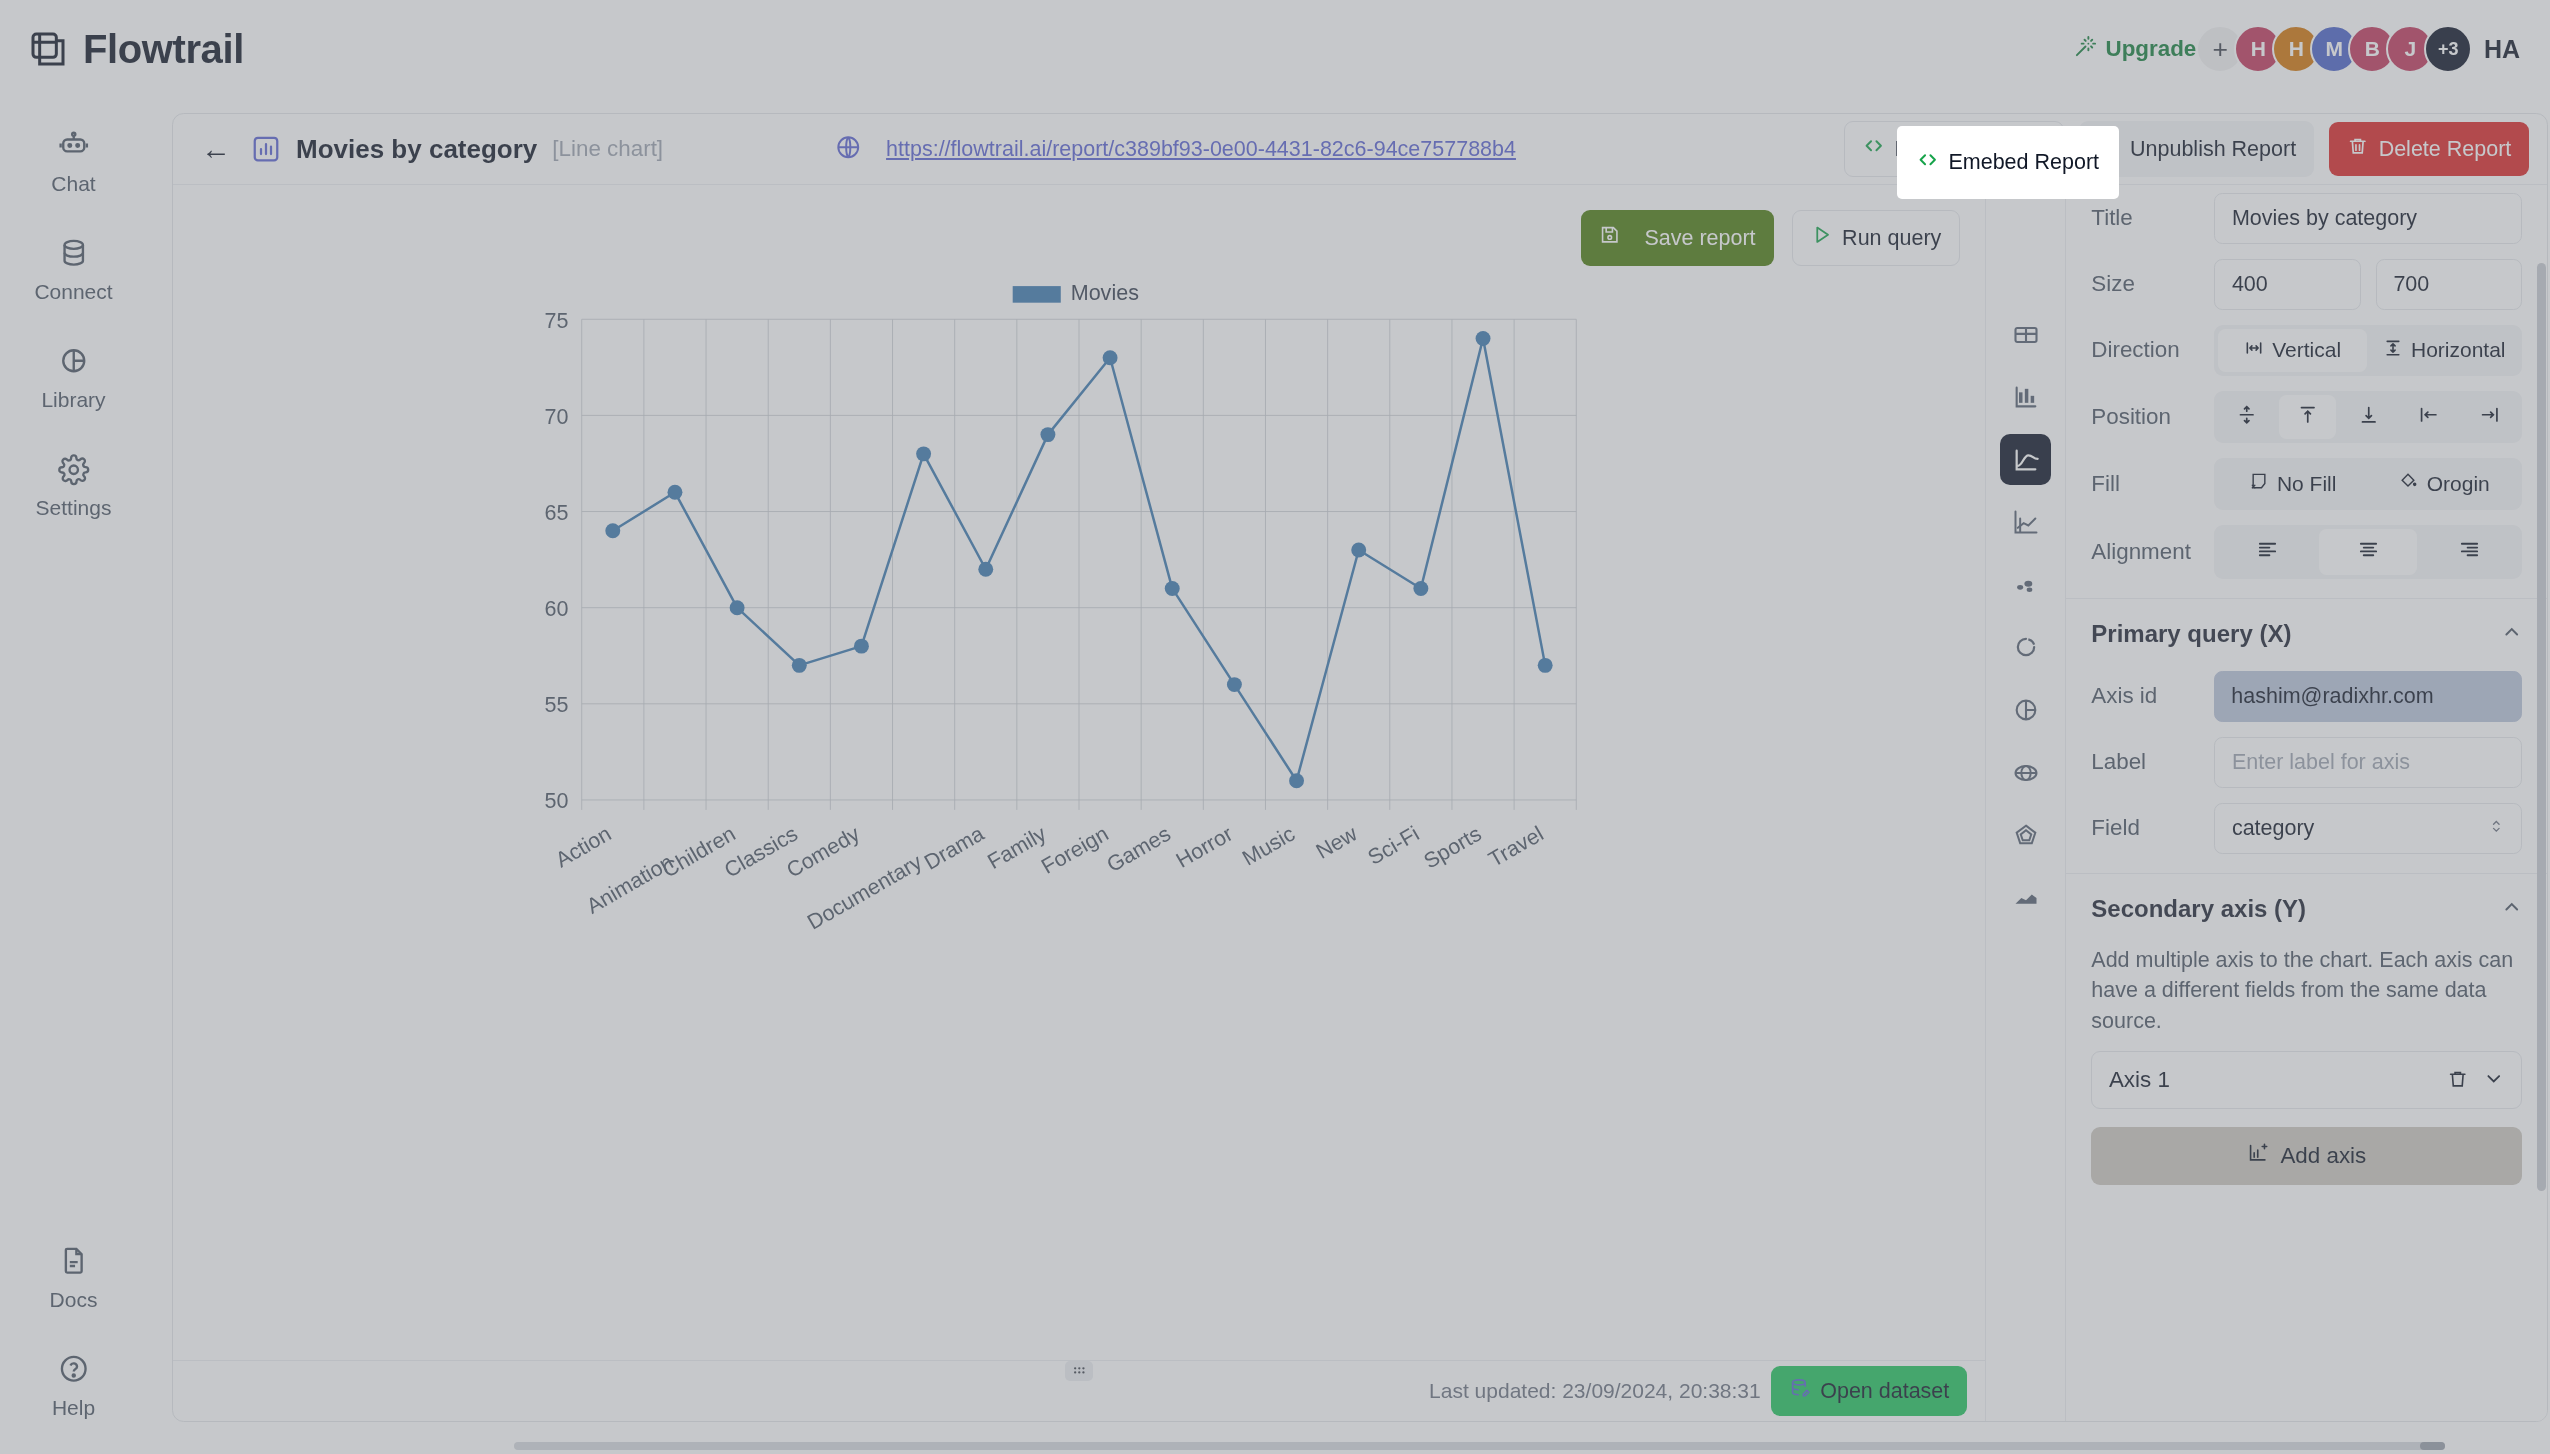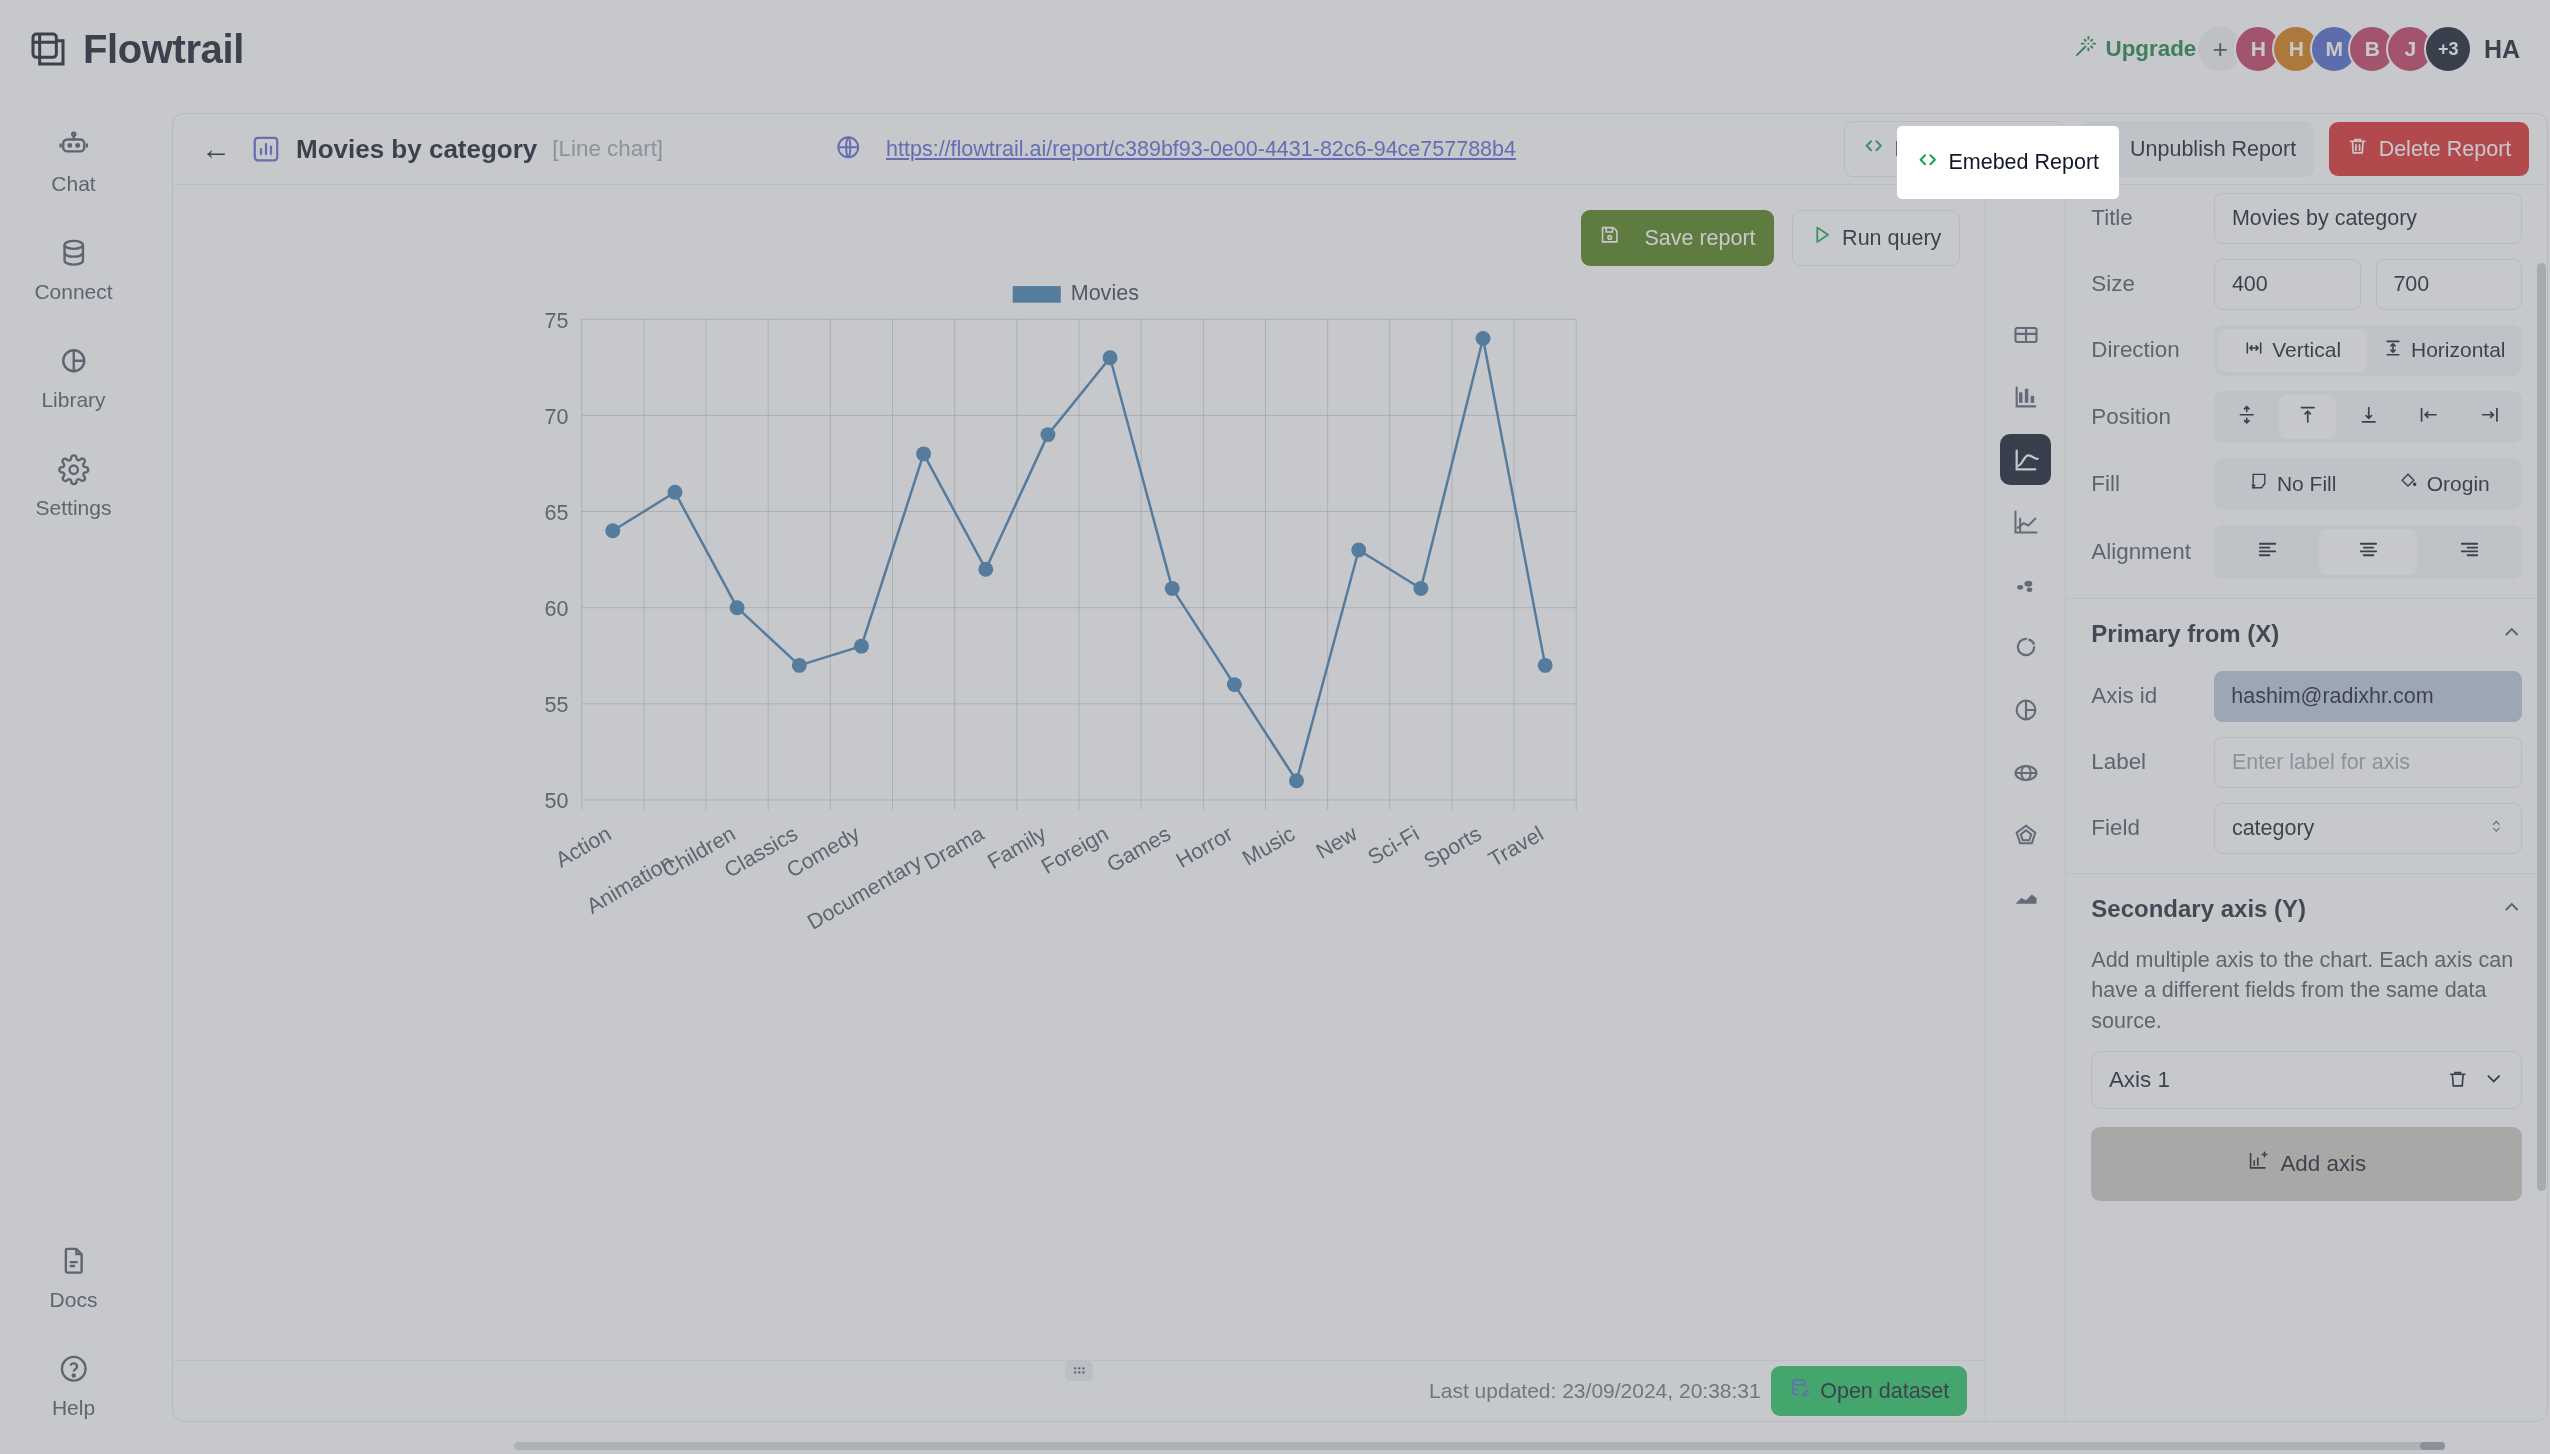--- a/index.html
+++ b/index.html
@@ -99,21 +99,21 @@
   .pfield.sm { flex:1; }
   .seg { flex:1; display:flex; background:#f3f4f6; border-radius:9px; padding:4.1px; gap:3.3px; }
   .seg-item { flex:1; display:flex; align-items:center; justify-content:center; gap:8.3px;
               border-radius:7.5px; padding:9px 5px; font-size:21px; color:#111827; cursor:pointer; }
   .seg-item.active { background:#fff; }
   .sec-divider { height:0.8px; background:#eceef1; margin:11.6px 0 0; }
   .help-text { padding:6.6px 25px 15px; font-size:21.5px; color:#4b5563; line-height:1.42; }
   .axis-row { margin:0 25px; height:58px; border:0.8px solid #e5e7eb; border-radius:9px;
               display:flex; align-items:center; padding:0 16.6px; gap:15px; cursor:pointer; }
   .axis-name { font-size:22.4px; color:#111827; flex:1; }
-  .add-axis { margin:18px 25px 0; height:74px; background:#cdc9c0; border-radius:9px; display:flex;
+  .add-axis { margin:18px 25px 0; height:58px; background:#cdc9c0; border-radius:9px; display:flex;
               align-items:center; justify-content:center; gap:11.6px; font-size:22.4px; color:#111827; cursor:pointer; }
 
   
   .vscroll { position:absolute; right:1.7px; top:149px; width:8.3px; height:928px;
              background:#c9ccd2; border-radius:5px; z-index:7; }
   .hscroll { position:absolute; left:514px; bottom:5px; width:1931px; height:8.3px;
              background:#d6d9de; border-radius:5px; z-index:7; }
   .hscroll-thumb { position:absolute; right:0; top:0; width:25px; height:8.3px; background:#9aa0ab; border-radius:5px; }
 
   svg { overflow:visible; }
@@ -603,21 +603,21 @@
                   <path d="M4 6h16M10 10h10M4 14h16M10 18h10"></path>
                 </svg>
               </span>
             </div>
           </div>
         </div>
 
         <div class="sec-divider"></div>
 
         <div class="sec-head">
-          <span class="sec-title">Primary from (X)</span>
+          <span class="sec-title">Primary query (X)</span>
           <span class="chev">
             <svg width="21.5" height="21.5" viewBox="0 0 24 24" fill="none" stroke="#4b5563" stroke-width="2.2" stroke-linecap="round">
                 <path d="M6 15l6-6 6 6"></path>
               </svg>
           </span>
         </div>
 
         <div class="prow">
           <span class="plabel">Axis id</span>
           <div class="pfield selected">hashim@radixhr.com</div>

